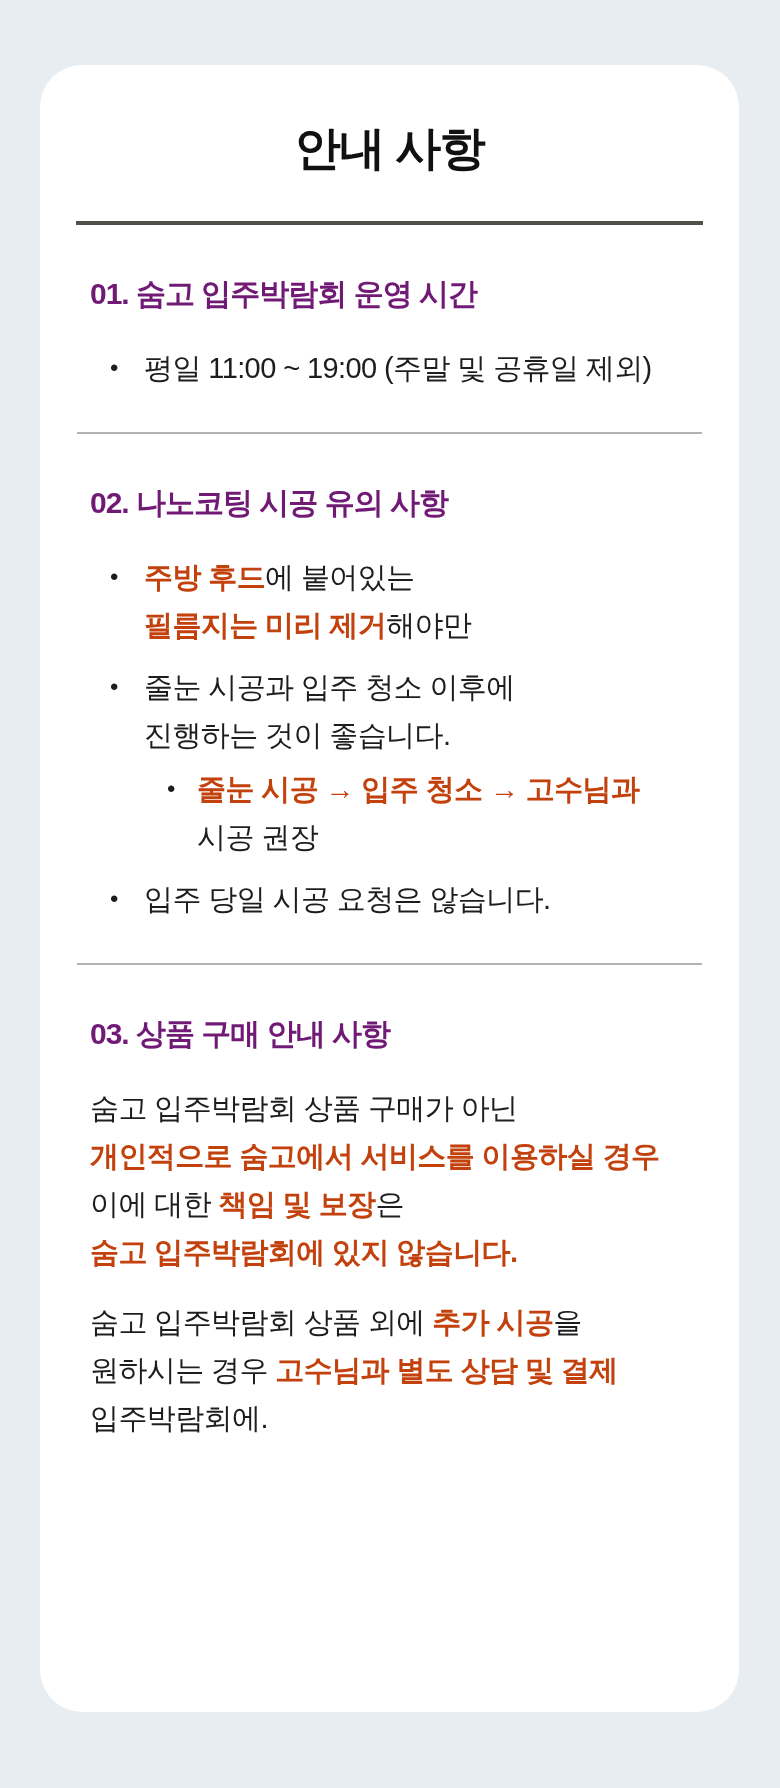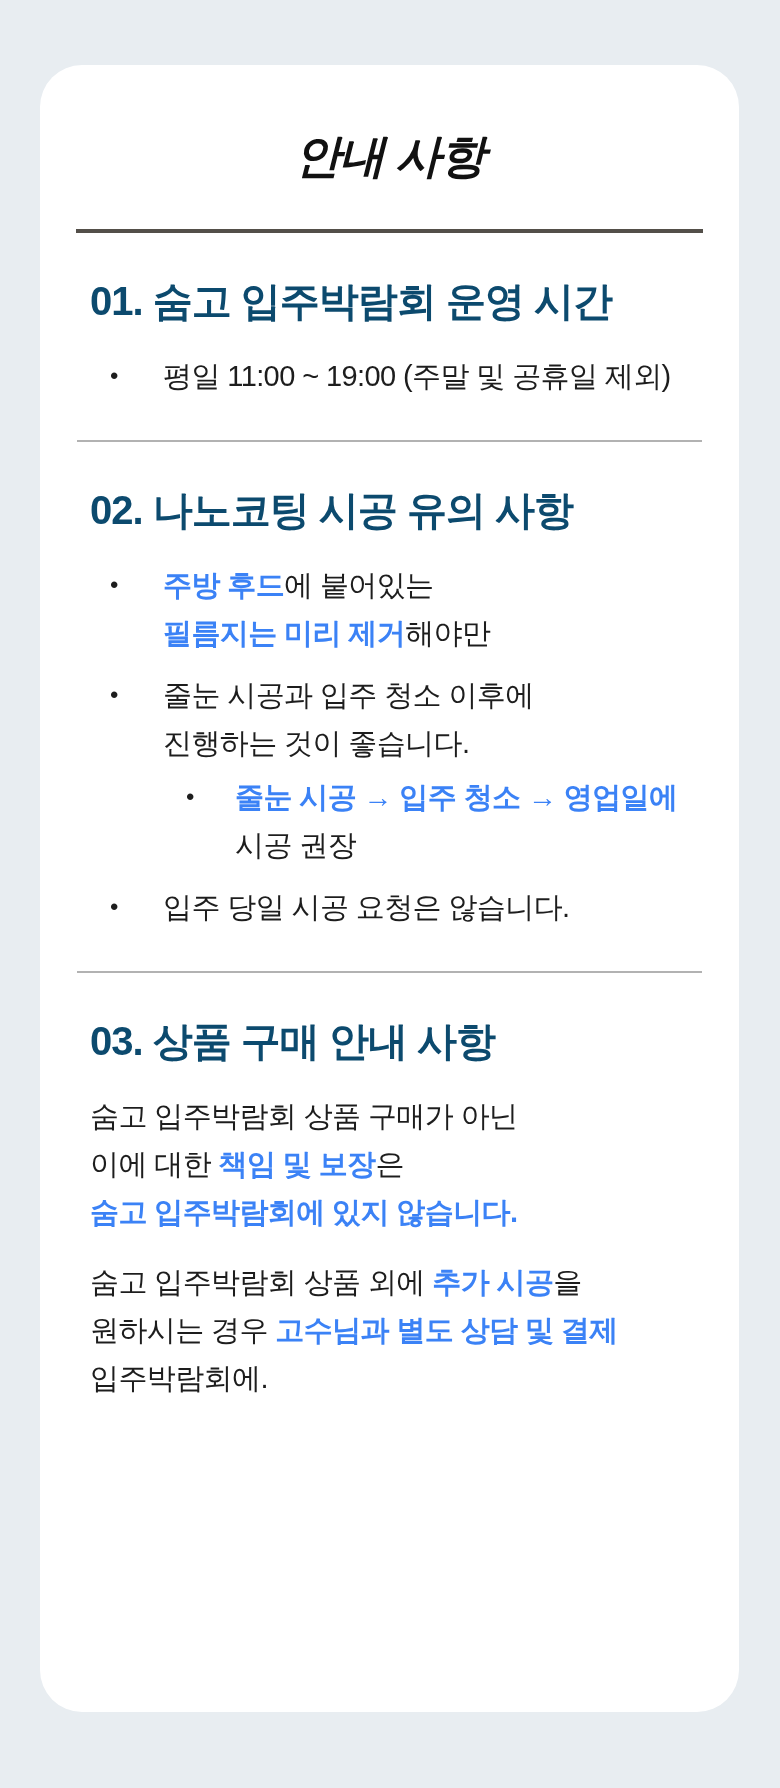--- a/index.html
+++ b/index.html
@@ -21,71 +21,70 @@
     top: 65px;
     width: 699px;
     height: 1647px;
     background: #ffffff;
     border-radius: 42px;
     box-sizing: border-box;
     padding: 52px 50px 0 50px;
     overflow: hidden;
   }
   h1.title {
-    margin: 8px;
+    margin: 0;
     font-size: 46px;
     line-height: 62px;
     font-weight: bold;
     text-align: center;
     color: #111111;
     letter-spacing: -1.5px;
-    font-style: italic;
   }
   .rule-dark {
     height: 4px;
     background: #534f49;
     margin: 42px -14px 0 -14px;
   }
   .rule-light {
     height: 2px;
     background: #b2b2b2;
     margin: 40px -13px 0 -13px;
   }
   h2.sec-heading {
     margin: 46px 0 0 0;
-    font-size: 40px;
+    font-size: 30px;
     line-height: 45px;
     font-weight: bold;
-    color: #0c4a6e;
+    color: #701a75;
     letter-spacing: -1px;
   }
   .para { margin: 28px 0 0 0; }
   .para + .para { margin-top: 22px; }
   .ln {
     font-size: 29px;
     line-height: 48px;
     letter-spacing: -0.6px;
     white-space: nowrap;
   }
-  .ln b { font-weight: bold; color: #3b82f6; }
+  .ln b { font-weight: bold; color: #c2410c; }
   ul.blist {
     list-style: none;
     margin: 28px 0 0 0;
     padding: 0 0 0 20px;
   }
   ul.blist > li { display: flex; margin-top: 14px; }
   ul.blist > li:first-child { margin-top: 0; }
   .mk {
     flex: 0 0 34px;
     width: 34px;
     font-size: 24px;
     line-height: 48px;
     color: #1d1d1d;
   }
-  .tx { flex: 1 1 auto; min-width: 0; margin-left: 19px; }
+  .tx { flex: 1 1 auto; min-width: 0; }
   ul.sub {
     list-style: none;
     margin: 6px 0 0 0;
     padding: 0 0 0 23px;
   }
   ul.sub > li { display: flex; margin-top: 0; }
   ul.sub .mk { flex: 0 0 30px; width: 30px; }
 </style>
 </head>
 <body>
@@ -115,38 +114,39 @@
         </li>
         <li>
           <span class="mk">•</span>
           <div class="tx">
             <div class="ln"><span>줄눈 시공과 입주 청소 이후에</span></div>
             <div class="ln"><span>진행하는 것이 좋습니다.</span></div>
             <ul class="sub">
               <li>
                 <span class="mk">•</span>
                 <div class="tx">
-                  <div class="ln"><b>줄눈 시공 → 입주 청소 → 영업일에</b></div>
+                  <div class="ln"><b>줄눈 시공 → 입주 청소 → 고수님과</b></div>
                   <div class="ln"><span>시공 권장</span></div>
                 </div>
               </li>
             </ul>
           </div>
         </li>
         <li>
           <span class="mk">•</span>
           <div class="tx">
             <div class="ln"><span>입주 당일 시공 요청은 않습니다.</span></div>
           </div>
         </li>
       </ul>
       <div class="rule-light"></div>
       <h2 class="sec-heading">03. 상품 구매 안내 사항</h2>
       <div class="para">
         <div class="ln"><span>숨고 입주박람회 상품 구매가 아닌</span></div>
+        <div class="ln"><b>개인적으로 숨고에서 서비스를 이용하실 경우</b></div>
         <div class="ln"><span>이에 대한 </span><b>책임 및 보장</b><span>은</span></div>
         <div class="ln"><b>숨고 입주박람회에 있지 않습니다.</b></div>
       </div>
       <div class="para">
         <div class="ln"><span>숨고 입주박람회 상품 외에 </span><b>추가 시공</b><span>을</span></div>
         <div class="ln"><span>원하시는 경우 </span><b>고수님과 별도 상담 및 결제</b></div>
         <div class="ln"><span>입주박람회에.</span></div>
       </div>
     </div>
 </div>

